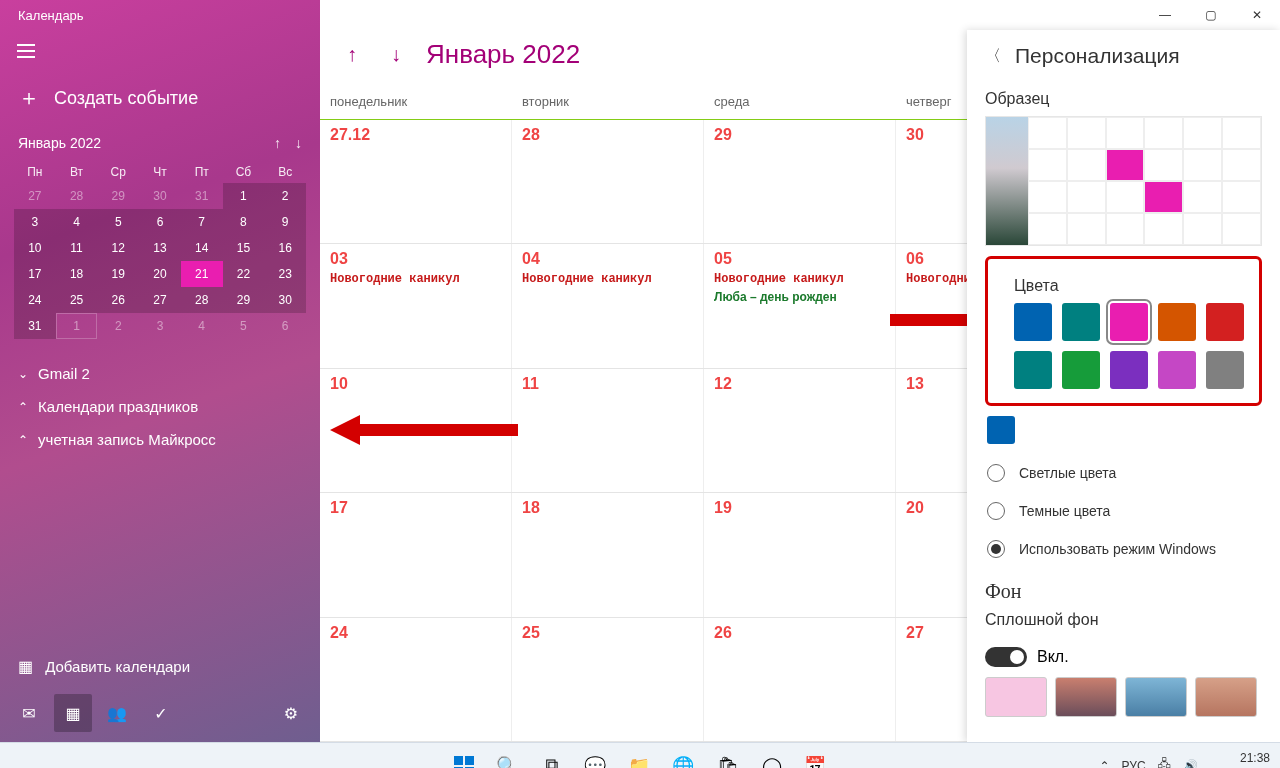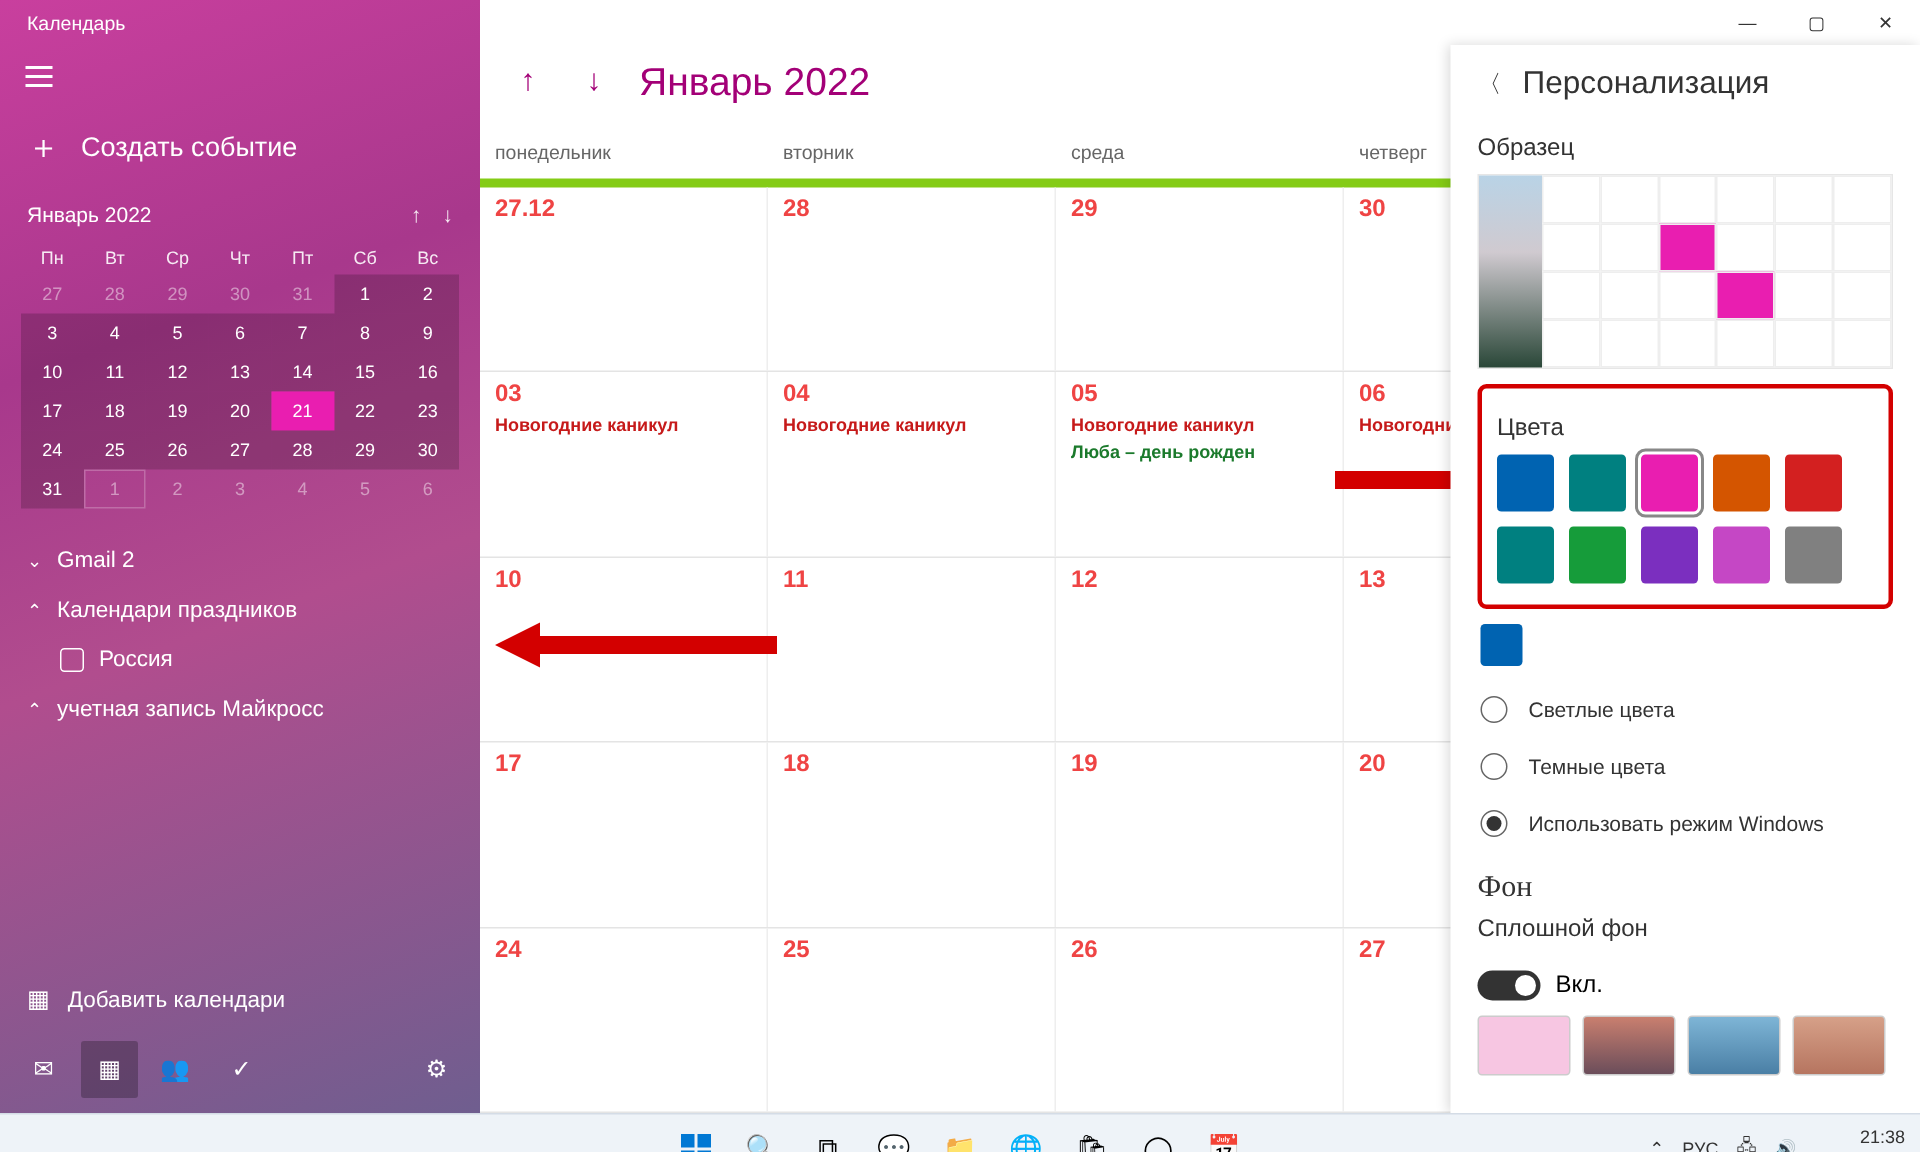--- a/index.html
+++ b/index.html
@@ -39,43 +39,43 @@
 .main{flex:1;background:#fff;display:flex;flex-direction:column;position:relative;}
 .titlebar{height:30px;display:flex;justify-content:flex-end;align-items:center;}
 .winbtn{width:46px;height:30px;display:flex;align-items:center;justify-content:center;font-size:12px;cursor:pointer;color:#333;}
 .toolbar{display:flex;align-items:center;padding:6px 14px 18px;gap:8px;}
 .navarrow{width:36px;height:36px;display:flex;align-items:center;justify-content:center;font-size:20px;color:#a30077;cursor:pointer;}
 .month-title{font-size:26px;color:#a30077;font-weight:400;margin-left:4px;}
 .tool-right{margin-left:auto;display:flex;gap:12px;}
 .tool-btn{display:flex;align-items:center;gap:8px;border:1px solid #ccc;padding:7px 14px;font-size:14px;cursor:pointer;background:#fff;color:#333;}
 .tool-btn .caret{font-size:9px;}
 
-.dow-row{display:grid;grid-template-columns:repeat(5,1fr);border-bottom:6px solid #84cc16;padding:0 0 6px;}
+.dow-row{display:grid;grid-template-columns:repeat(5,1fr);border-bottom:1px solid #84cc16;padding:0 0 6px;}
 .dow-cell{font-size:13px;color:#666;padding:4px 10px;}
 .weeks{flex:1;display:grid;grid-template-rows:repeat(5,1fr);}
 .week{display:grid;grid-template-columns:repeat(5,1fr);border-bottom:1px solid #e4e4e4;}
 .day{border-right:1px solid #eee;padding:6px 10px;position:relative;cursor:pointer;}
 .day:last-child{border-right:none;}
 .day .num{font-size:16px;color:#ef4444;font-weight:bold;}
 .day.today .num{color:#c2006b;font-weight:700;}
 .day.today{border-top:3px solid #c2006b;}
 .ev{font-size:12px;margin-top:4px;white-space:nowrap;overflow:hidden;text-overflow:clip;}
-.ev.red{color:#c61a1a;font-weight:600;}
+.ev.red{color:#c61a1a;font-weight:600;font-family:Liberation Mono, monospace;}
 .ev.green{color:#1b7a2c;font-weight:600;}
 
 .panel{position:absolute;top:30px;right:0;width:313px;bottom:0;background:#fff;box-shadow:-2px 0 8px rgba(0,0,0,.15);padding:14px 18px 10px;display:flex;flex-direction:column;overflow:hidden;}
 .panel-hdr{display:flex;align-items:center;gap:14px;font-size:21px;color:#333;margin-bottom:14px;}
 .panel-hdr .back{font-size:16px;cursor:pointer;}
 .section-lbl{font-size:16px;color:#333;margin:8px 0;}
 .preview{display:flex;gap:0;border:1px solid #e6e6e6;margin-bottom:6px;}
 .preview .thumb{width:42px;height:128px;background:linear-gradient(#b9d3e6 0%,#d0cad0 40%,#2a4738 100%);}
 .preview .pgrid{flex:1;display:grid;grid-template-columns:repeat(6,1fr);grid-template-rows:repeat(4,1fr);}
 .preview .pc{border:1px solid #eee;}
 .preview .pc.fill{background:#e91eb0;}
-.colors-box{border:3px solid #d30000;border-radius:6px;padding:10px 10px 14px;margin-top:4px;}
+.colors-box{border:3px solid #d30000;border-radius:6px;padding:10px 26px 14px;margin-top:4px;}
 .swatches{display:grid;grid-template-columns:repeat(5,38px);grid-template-rows:38px 38px;gap:10px;margin-top:8px;}
 .sw{width:38px;height:38px;border-radius:3px;cursor:pointer;}
 .sw.sel{outline:2px solid #888;outline-offset:2px;border:2px solid #e91eb0;}
 .opt{display:flex;align-items:center;gap:14px;padding:10px 2px;font-size:14px;color:#333;cursor:pointer;}
 .opt .sq{width:28px;height:28px;background:#0063b1;border-radius:3px;}
 .radio{width:18px;height:18px;border:1.5px solid #666;border-radius:50%;display:flex;align-items:center;justify-content:center;}
 .radio.on::after{content:"";width:10px;height:10px;background:#333;border-radius:50%;}
 .fon-hdr{font-size:20px;color:#333;margin-top:12px;font-family:Liberation Serif, serif;}
 .toggle{display:flex;align-items:center;gap:10px;margin-top:10px;text-align:center;}
 .switch{width:42px;height:20px;background:#333;border-radius:10px;position:relative;cursor:pointer;}
@@ -168,24 +168,20 @@
     </div>
     <div class="cal-groups">
       <div class="cal-group">
         <span class="chev">⌄</span>
         <span>Gmail 2</span>
       </div>
       <div class="cal-group">
         <span class="chev">⌃</span>
         <span>Календари праздников</span>
       </div>
-      <div class="cal-sub">
-        <span class="checkbox"></span>
-        <span>Россия</span>
-      </div>
       <div class="cal-group">
         <span class="chev">⌃</span>
         <span>учетная запись Майкросс</span>
       </div>
     </div>
     <div class="add-cal">
       <span class="ic">▦</span>
       <span>Добавить календари</span>
     </div>
     <div class="bottom-icons">

